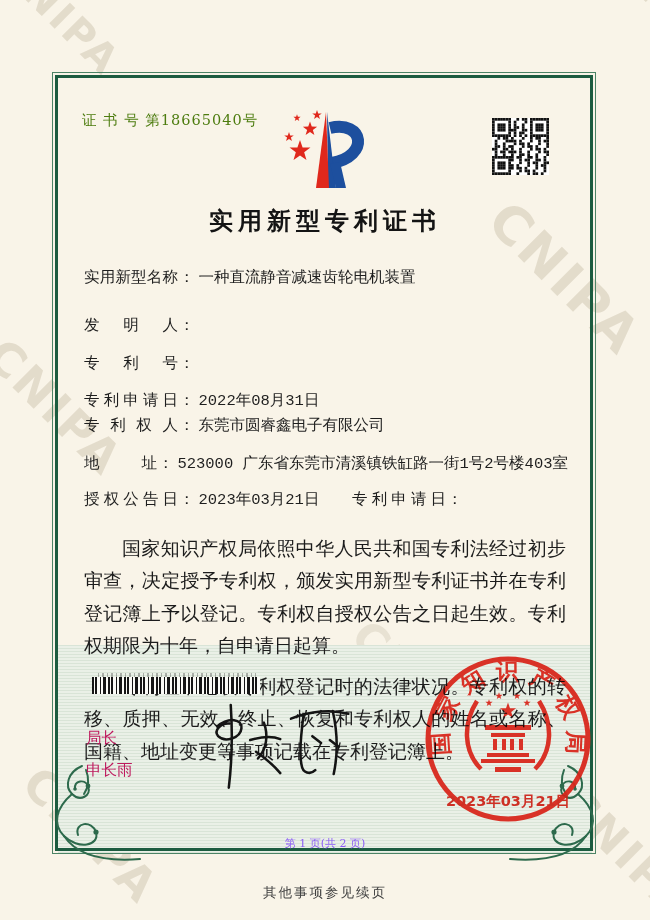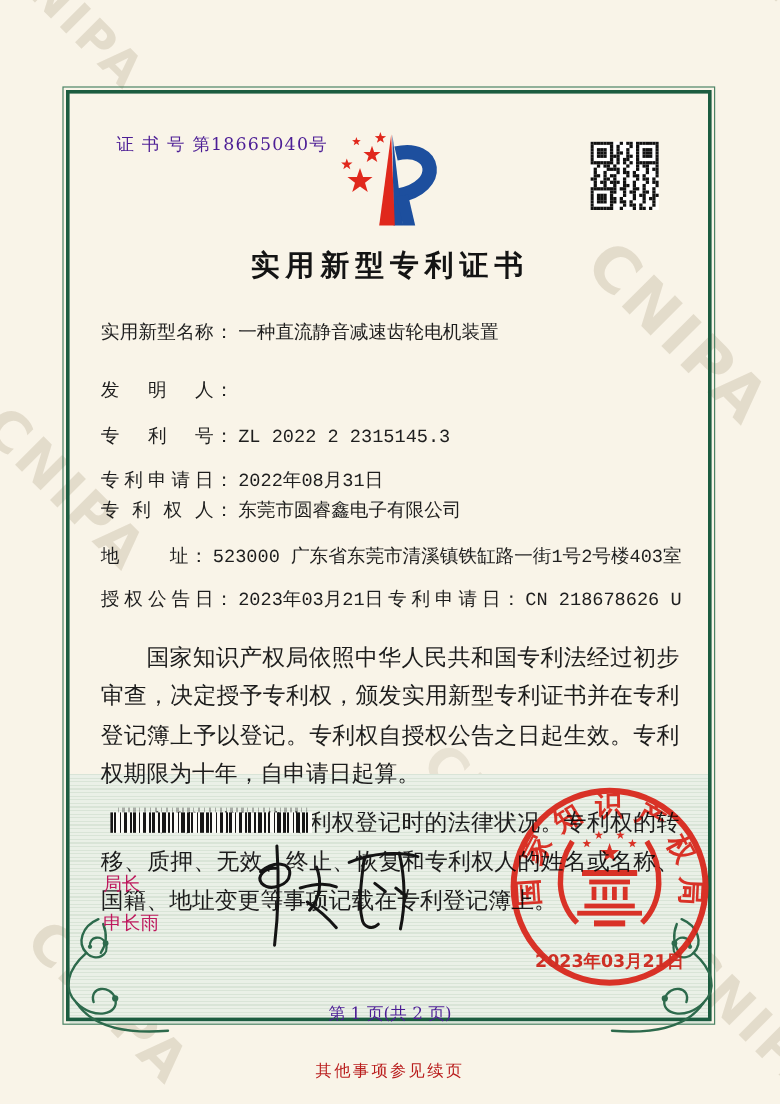--- a/index.html
+++ b/index.html
@@ -28,21 +28,21 @@
   }
   
   .frame{position:absolute;left:52px;top:72px;width:544px;height:782px;
     border:1px solid #4c8466;z-index:2;pointer-events:none;box-sizing:border-box;}
   .frame::after{content:"";position:absolute;inset:2px;border:3px solid #1c5c40;}
   .flourish{position:absolute;z-index:3;pointer-events:none;}
   .fl-left{left:26px;top:764px;}
   .fl-right{left:506px;top:764px;transform:scaleX(-1);}
   
   .layer{position:absolute;inset:0;z-index:4;}
-  .cert-number{position:absolute;left:97px;top:111px;font-size:14.5px;letter-spacing:1px;color:#4c1d95;}
+  .cert-number{position:absolute;left:82px;top:111px;font-size:14.5px;letter-spacing:1px;color:#4d7c0f;}
   .logo{position:absolute;left:270px;top:104px;}
   .qr{position:absolute;left:492px;top:118px;background:#fff;}
   .title{position:absolute;left:52px;top:205px;width:546px;text-align:center;
     font-size:24px;font-weight:bold;letter-spacing:5px;color:#141414;}
   .fields{position:absolute;left:84px;top:267px;width:484px;font-size:15.5px;color:#1e1e1e;font-family:Liberation Mono, monospace;}
   .row{display:flex;line-height:23px;}
   .lab{width:94px;text-align:justify;text-align-last:justify;}
   .colon{margin:0 4px 0 1px;}
   .val{flex:1;white-space:nowrap;}
   .mb1{margin-bottom:25px}.mb2{margin-bottom:15px}.mb3{margin-bottom:14px}
@@ -55,23 +55,23 @@
   .bcwrap{position:absolute;left:92px;top:673px;}
   .bc-pre{width:158px;height:4px;margin-left:6px;opacity:.35;
     background:repeating-linear-gradient(90deg,#333 0 1px,transparent 1px 4px,#333 4px 6px,transparent 6px 9px);}
   .bc{width:168px;height:17px;
     background:repeating-linear-gradient(90deg,#161616 0 2px,#fbfbf7 2px 3px,#161616 3px 5px,#fbfbf7 5px 8px,#161616 8px 9px,#fbfbf7 9px 11px,#161616 11px 14px,#fbfbf7 14px 16px);}
   .officer{position:absolute;left:86px;top:722px;font-size:15.5px;line-height:32px;color:#be185d;
     font-family:Liberation Serif, serif;}
   .signature{position:absolute;left:188px;top:692px;}
   .seal{position:absolute;left:423px;top:654px;mix-blend-mode:multiply;opacity:.94;}
   .page-info{position:absolute;left:52px;top:836px;width:546px;text-align:center;
-    font-size:14px;color:#4c1d95;}
+    font-size:11px;color:#8b5cf6;}
   .continuation{position:absolute;left:52px;top:884px;width:546px;text-align:center;
-    font-size:13.5px;letter-spacing:2px;color:#b91c1c;}
+    font-size:13.5px;letter-spacing:2px;color:#404040;}
 </style>
 </head>
 <body>
 
 <span class="wm wm1">CNIPA</span>
 <span class="wm wm2">CNIPA</span>
 <span class="wm wm3">CNIPA</span>
 <span class="wm wm4">CNIPA</span>
 <span class="wm wm5">CNIPA</span>
 <span class="wm wm6">CNIPA</span>
@@ -365,21 +365,20 @@
       <span class="colon">：</span>
       <span class="val">一种直流静音减速齿轮电机装置</span>
     </div>
     <div class="row mb2">
       <span class="lab">发明人</span>
       <span class="colon">：</span>
     </div>
     <div class="row mb3">
       <span class="lab">专利号</span>
       <span class="colon">：</span>
-      <span class="val">ZL 2022 2 2315145.3</span>
     </div>
     <div class="row mb4">
       <span class="lab">专利申请日</span>
       <span class="colon">：</span>
       <span class="val">2022年08月31日</span>
     </div>
     <div class="row mb5">
       <span class="lab">专利权人</span>
       <span class="colon">：</span>
       <span class="val">东莞市圆睿鑫电子有限公司</span>
@@ -391,21 +390,20 @@
     </div>
     <div class="row grant">
       <span class="gd">
         <span class="lab">授权公告日</span>
         <span class="colon">：</span>
         <span class="val">2023年03月21日</span>
       </span>
       <span class="gn">
         <span class="lab">专利申请日</span>
         <span class="colon">：</span>
-        <span class="val">CN 218678626 U</span>
       </span>
     </div>
   </div>
 
   <div class="paras">
     <p>国家知识产权局依照中华人民共和国专利法经过初步审查，决定授予专利权，颁发实用新型专利证书并在专利登记簿上予以登记。专利权自授权公告之日起生效。专利权期限为十年，自申请日起算。</p>
     <p>专利证书记载专利权登记时的法律状况。专利权的转移、质押、无效、终止、恢复和专利权人的姓名或名称、国籍、地址变更等事项记载在专利登记簿上。</p>
   </div>
 
   <div class="bcwrap">

